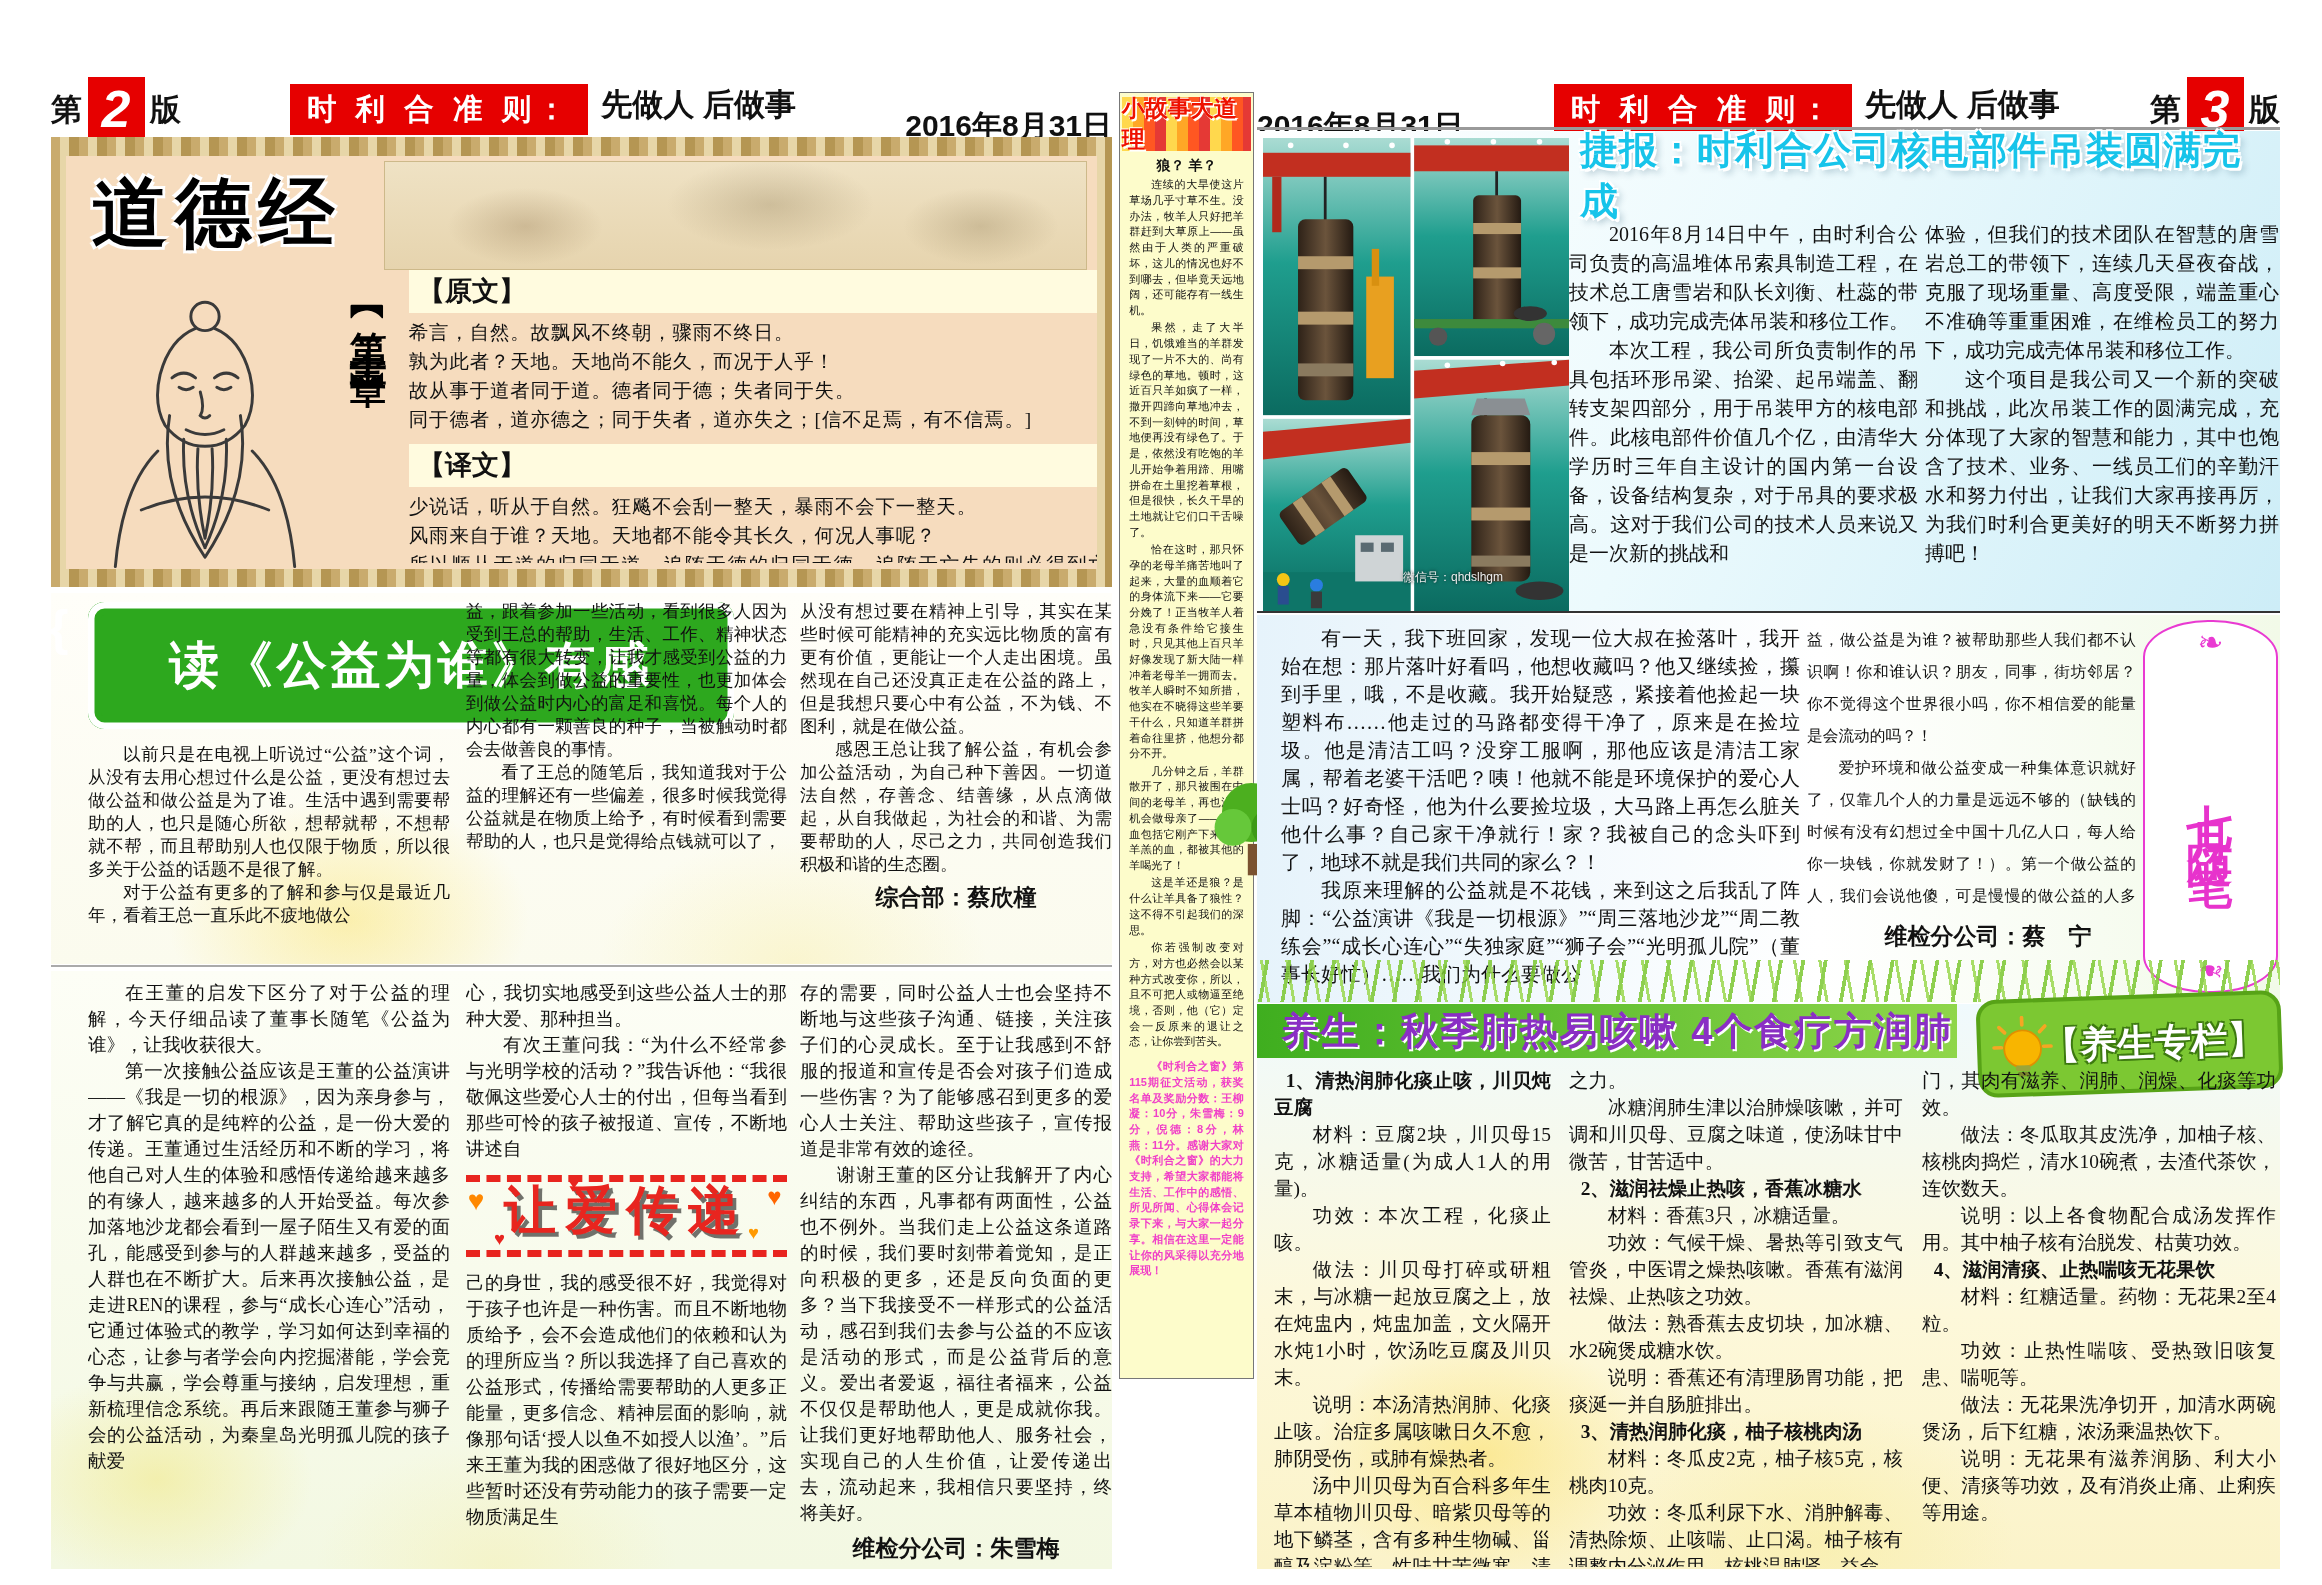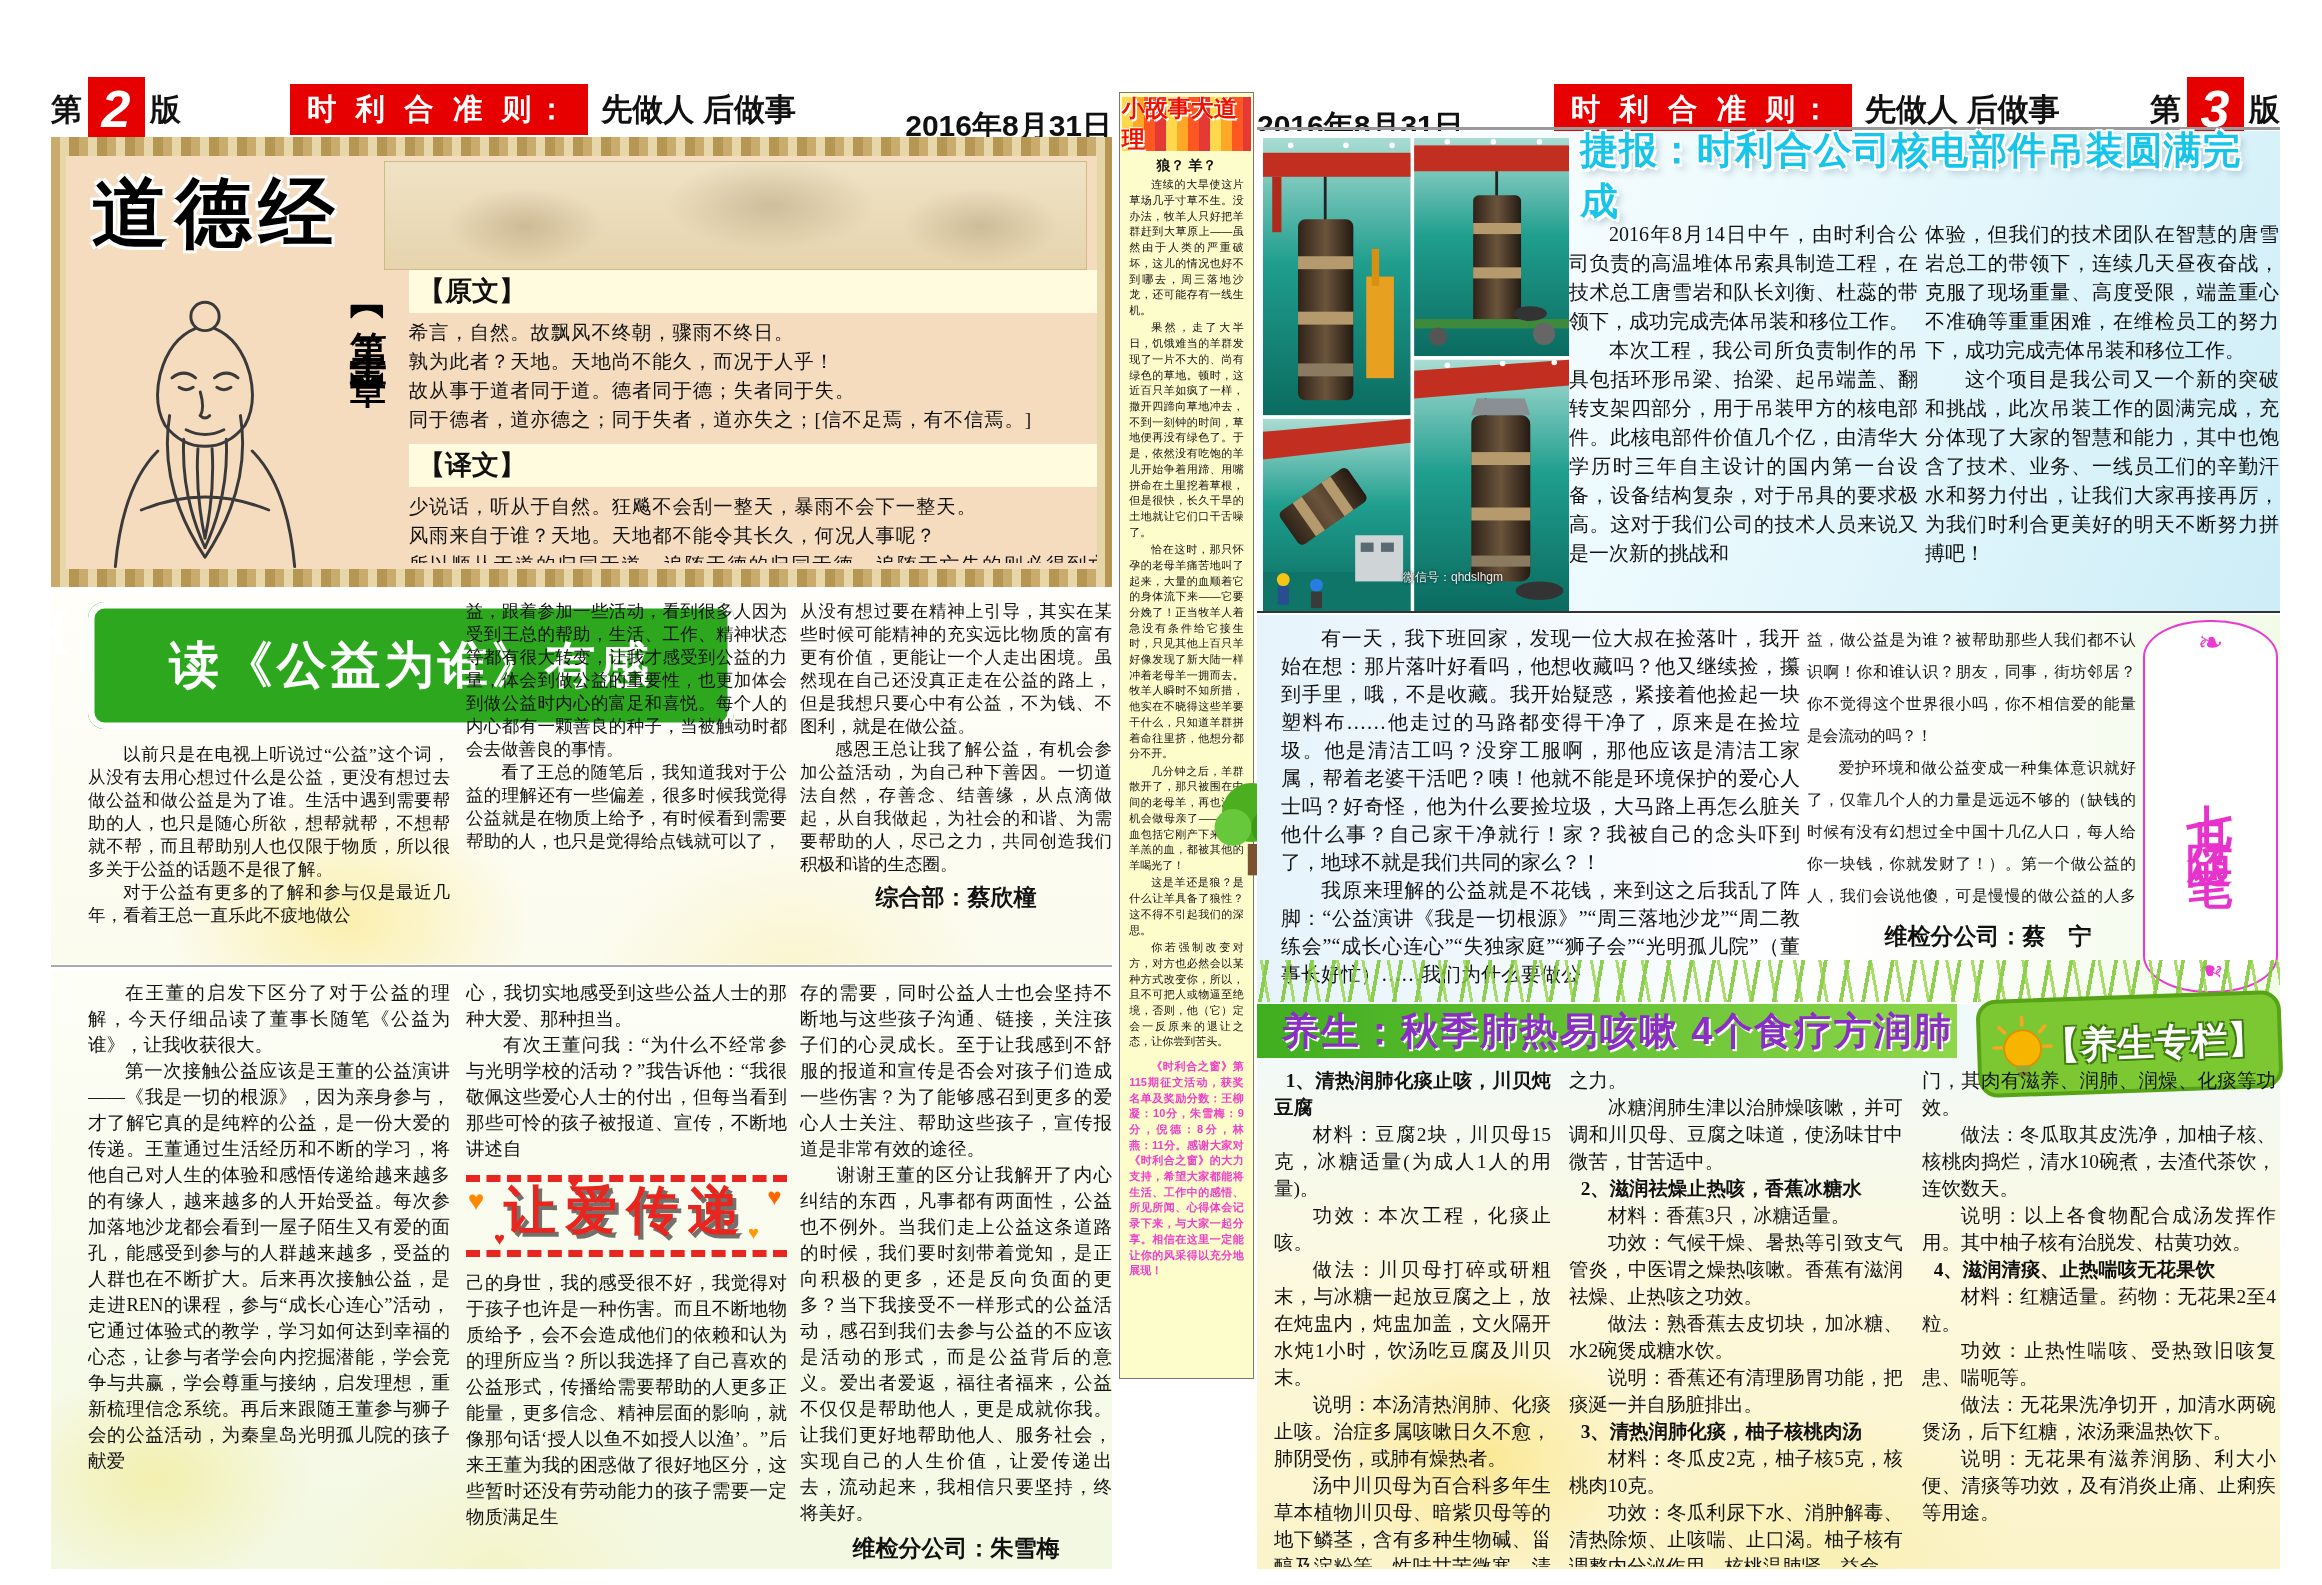--- a/index.html
+++ b/index.html
@@ -10,21 +10,21 @@
   .para{text-indent:2em;text-align:justify;margin:0;}
   .cont{text-indent:0;}
   .bold{font-weight:bold;}
 
   
   .phead{display:flex;align-items:center;justify-content:space-between;
          font-family:"Liberation Sans","DejaVu Sans",sans-serif;font-weight:bold;}
   .pgno{display:flex;align-items:center;gap:5.5px;font-size:31px;}
   .pgno .num{display:inline-block;width:57px;height:65px;background:#e60000;color:#fff;
              font-size:52px;line-height:65px;text-align:center;font-style:italic;}
-  .motto{display:flex;align-items:center;gap:13px;font-size:31px;}
+  .motto{display:flex;align-items:flex-start;gap:13px;font-size:31px;}
   .motto .mbox{background:#e60000;color:#fff;padding:5.5px 16.6px;letter-spacing:5.5px;font-size:29.5px;}
   .pdate{font-size:30px;margin-top:33px;}
   .hline{height:2.8px;background:#9a9a9a;}
 
   
   .ddj{left:51px;top:137px;width:1061px;height:450px;
        background:
          repeating-linear-gradient(90deg,#c9ab6d 0 9.2px,#e7d6a8 9.2px 18.5px,#b59653 18.5px 28px);
        padding:4px;box-sizing:border-box;}
   .ddj-in{position:absolute;left:14.8px;top:18.5px;right:14.8px;bottom:18.5px;background:#f6dcbe;overflow:hidden;}
@@ -270,21 +270,21 @@
       <div class="byline">维检分公司：朱雪梅</div>
     </div>
   </div>
 
   <div class="abs strip">
     <div class="strip-head">
       <span>小故事大道理</span>
     </div>
     <div class="strip-body">
         <p class="para bold">狼？ 羊？</p>
-        <p class="para">连续的大旱使这片草场几乎寸草不生。没办法，牧羊人只好把羊群赶到大草原上——虽然由于人类的严重破坏，这儿的情况也好不到哪去，周三落地沙龙，还可能存有一线生机。</p>
+        <p class="para">连续的大旱使这片草场几乎寸草不生。没办法，牧羊人只好把羊群赶到大草原上——虽然由于人类的严重破坏，这儿的情况也好不到哪去，但毕竟天远地阔，还可能存有一线生机。</p>
         <p class="para">果然，走了大半日，饥饿难当的羊群发现了一片不大的、尚有绿色的草地。顿时，这近百只羊如疯了一样，撒开四蹄向草地冲去，不到一刻钟的时间，草地便再没有绿色了。于是，依然没有吃饱的羊儿开始争着用蹄、用嘴拼命在土里挖着草根，但是很快，长久干旱的土地就让它们口干舌噪了。</p>
         <p class="para">恰在这时，那只怀孕的老母羊痛苦地叫了起来，大量的血顺着它的身体流下来——它要分娩了！正当牧羊人着急没有条件给它接生时，只见其他上百只羊好像发现了新大陆一样冲着老母羊一拥而去。牧羊人瞬时不知所措，他实在不晓得这些羊要干什么，只知道羊群拼着命往里挤，他想分都分不开。</p>
         <p class="para">几分钟之后，羊群散开了，那只被围在中间的老母羊，再也没有机会做母亲了——它的血包括它刚产下来的小羊羔的血，都被其他的羊喝光了！</p>
         <p class="para">这是羊还是狼？是什么让羊具备了狼性？这不得不引起我们的深思。</p>
         <p class="para">你若强制改变对方，对方也必然会以某种方式改变你，所以，且不可把人或物逼至绝境，否则，他（它）定会一反原来的退让之态，让你尝到苦头。</p>
       </div>
     <div class="strip-notice">
         <p class="para">《时利合之窗》第115期征文活动，获奖名单及奖励分数：王柳凝：10分，朱雪梅：9分，倪德：8分，林燕：11分。感谢大家对《时利合之窗》的大力支持，希望大家都能将生活、工作中的感悟、所见所闻、心得体会记录下来，与大家一起分享。相信在这里一定能让你的风采得以充分地展现！</p>
       </div>
   </div>

